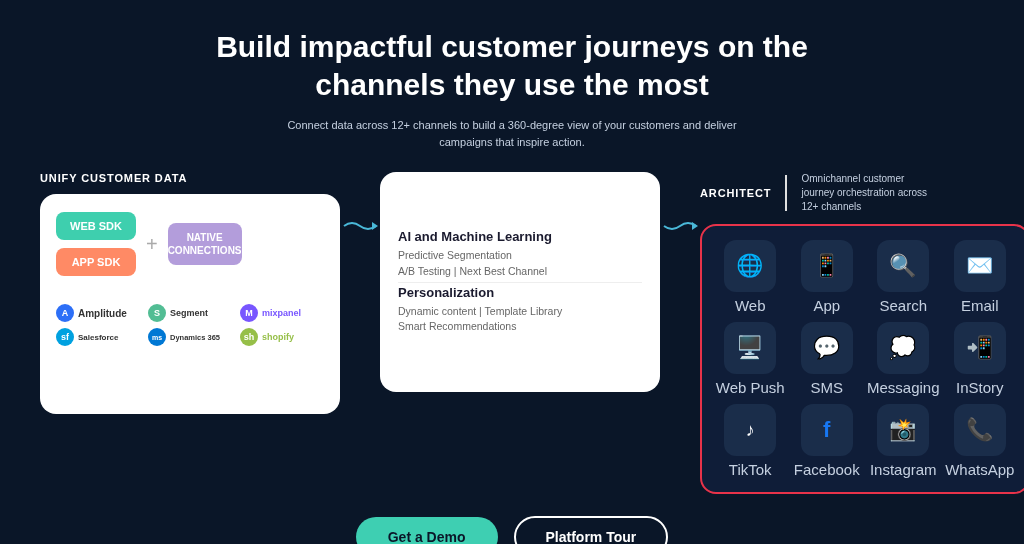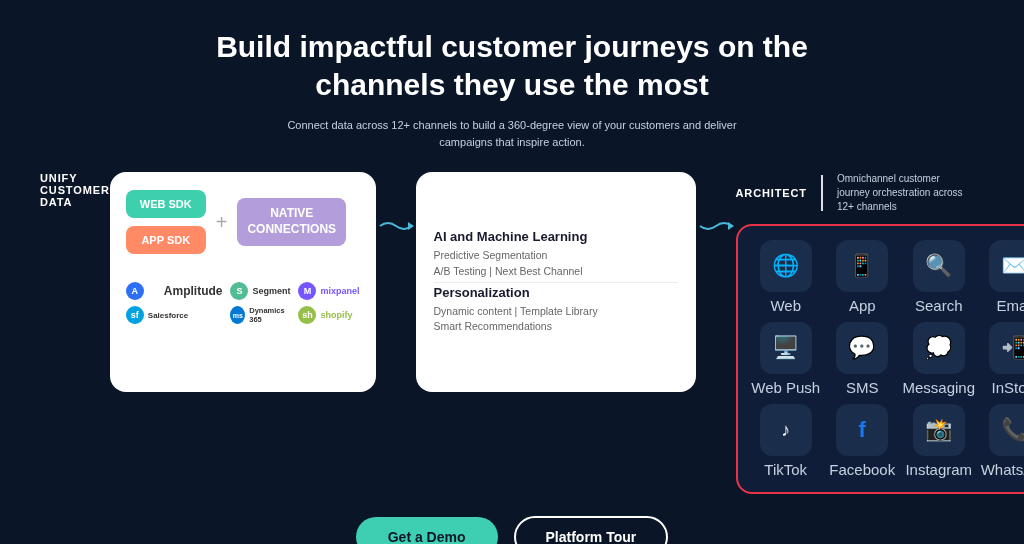--- a/index.html
+++ b/index.html
@@ -46,21 +46,21 @@
       font-size: 11px;
       font-weight: 800;
       letter-spacing: 0.08em;
       color: #ffffff;
       margin-bottom: 10px;
     }
     
     .unify-col {
       flex: 0 0 300px;
       display: flex;
-      flex-direction: row;
+      flex-direction: column;
     }
     .unify-card {
       background: #ffffff;
       border-radius: 16px;
       padding: 18px 16px 14px;
       color: #1a1a2e;
       min-height: 220px;
     }
     .sdk-row {
       display: flex;
@@ -70,21 +70,21 @@
     }
     .sdk-box {
       border-radius: 8px;
       padding: 8px 14px;
       font-size: 11px;
       font-weight: 700;
       text-align: center;
     }
     .web-sdk { background: #3ecfae; color: #fff; }
     .app-sdk { background: #ff8a65; color: #fff; }
-    .native-conn { background: #b39ddb; color: #fff; padding: 8px 10px; font-size: 12px; }
+    .native-conn { background: #b39ddb; color: #fff; padding: 8px 0; font-size: 10px; }
     .plus-icon { font-size: 20px; color: #aaa; font-weight: 300; }
     .sdk-col { display: flex; flex-direction: column; gap: 8px; }
     .integrations-grid {
       display: grid;
       grid-template-columns: 1fr 1fr 1fr;
       gap: 6px 8px;
       margin-top: 4px;
     }
     .integration-logo {
       display: flex;
@@ -260,21 +260,21 @@
           <div class="sdk-col">
             <div class="sdk-box web-sdk">WEB SDK</div>
             <div class="sdk-box app-sdk">APP SDK</div>
           </div>
           <div class="plus-icon">+</div>
           <div class="sdk-box native-conn" style="line-height:1.3;">NATIVE<br>CONNECTIONS</div>
         </div>
         <div class="integrations-grid">
           <div class="integration-logo">
             <div class="logo-dot amplitude-dot">A</div>
-            <span style="font-size:12px;margin-left:16px;">Amplitude</span>
+            <span style="font-size:10px;">Amplitude</span>
           </div>
           <div class="integration-logo">
             <div class="logo-dot segment-dot">S</div>
             <span style="font-size:9px;">Segment</span>
           </div>
           <div class="integration-logo">
             <div class="logo-dot mixpanel-dot">M</div>
             <span style="font-size:9px;color:#7856ff;font-weight:700;">mixpanel</span>
           </div>
           <div class="integration-logo">

